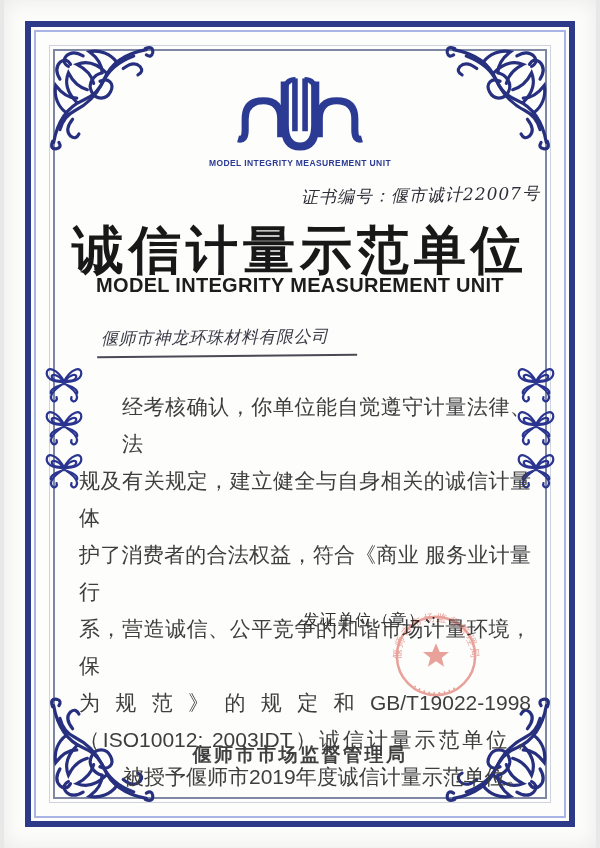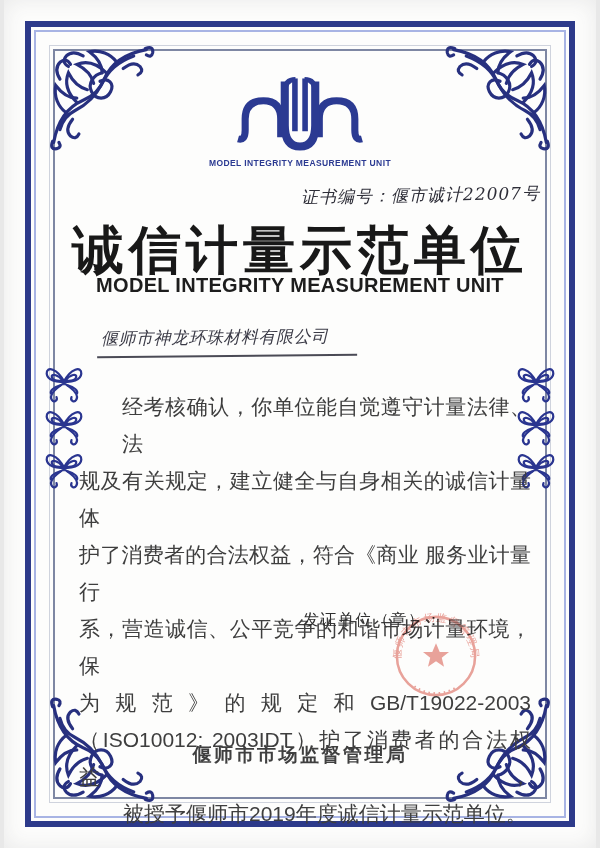--- a/index.html
+++ b/index.html
@@ -167,22 +167,22 @@
   <div class="title-cn">诚信计量示范单位</div>
   <div class="title-en">MODEL INTEGRITY MEASUREMENT UNIT</div>
 
   <div class="recipient">偃师市神龙环珠材料有限公司</div>
 
   <div class="body-text">
     <div class="body-line first">经考核确认，你单位能自觉遵守计量法律、法</div>
     <div class="body-line">规及有关规定，建立健全与自身相关的诚信计量体</div>
     <div class="body-line">护了消费者的合法权益，符合《商业 服务业计量行</div>
     <div class="body-line">系，营造诚信、公平竞争的和谐市场计量环境，保</div>
-    <div class="body-line">为规范》的规定和GB/T19022-2003</div>
-    <div class="body-line">（ISO10012: 2003IDT）护了消费者的合法权益，</div>
+    <div class="body-line">为规范》的规定和GB/T19022-1998</div>
+    <div class="body-line">（ISO10012: 2003IDT）诚信计量示范单位，</div>
     <div class="body-line last">被授予偃师市2019年度诚信计量示范单位。</div>
   </div>
 
   <div class="issuer-label">发证单位（章）：</div>
   <svg class="seal" viewBox="-45 -45 90 90">
     <defs>
       <path id="sealArc" d="M -30,20 A 36,36 0 1 1 30,20" fill="none"></path>
     </defs>
     <circle cx="0" cy="0" r="40" fill="none" stroke="#dd6a5e" stroke-width="2.6"></circle>
     <path d="M0,-13 L3.8,-4.0 L13.3,-4.0 L5.9,1.9 L8.2,11.0 L0,5.4 L-8.2,11.0 L-5.9,1.9 L-13.3,-4.0 L-3.8,-4.0 Z" fill="#dd6a5e"></path>

